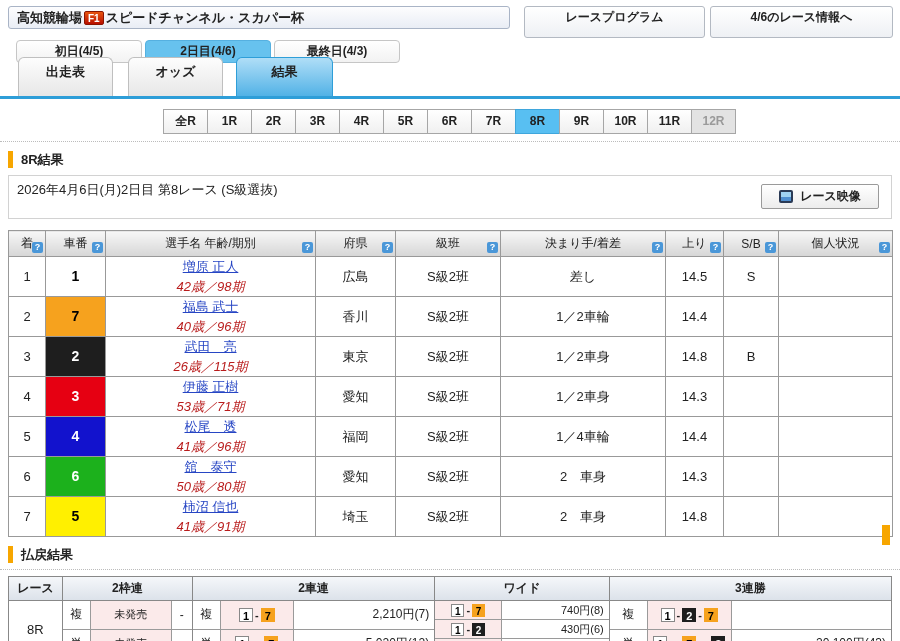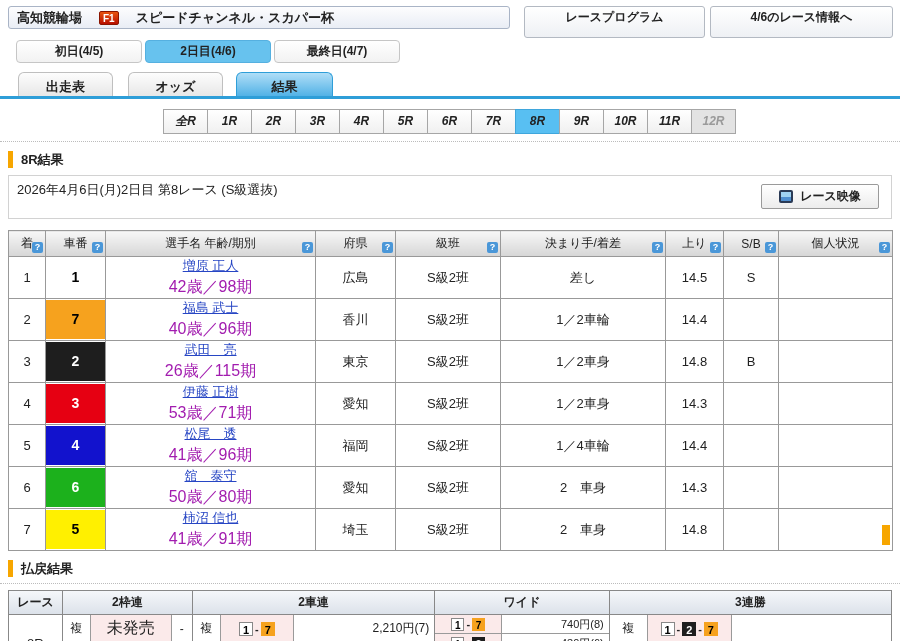--- a/index.html
+++ b/index.html
@@ -12,21 +12,21 @@
   
   .topbar { position: relative; height: 23px; margin: 6px 7px 0 8px; }
   .title-box {
     position: absolute; left: 0; top: 0; width: 502px; height: 23px;
     border: 1px solid #a9b4c6; border-radius: 3px;
     background: linear-gradient(#fdfdfe, #e9edf5);
     display: flex; align-items: center; padding-left: 8px;
   }
   .venue { font-weight: bold; font-size: 13px; }
   .badge {
-    display: inline-block; margin: 0 17px; padding: 0 3px; height: 14px; line-height: 14px;
+    display: inline-block; margin: 0 2px; padding: 0 3px; height: 14px; line-height: 14px;
     background: linear-gradient(#e85510, #b80f00); color: #fff;
     border: 1px solid #8a1400; border-radius: 2px; font-size: 10px; font-weight: bold;
   }
   .event-title { font-weight: bold; font-size: 13px; }
   .top-btn {
     position: absolute; top: 0; height: 32px;
     background: linear-gradient(#ffffff, #eef0f4); border: 1px solid #b3b9c2; border-radius: 3px;
     font-weight: bold; font-size: 12px; text-align: center; line-height: 21px; cursor: pointer;
   }
   .btn-program { left: 516px; width: 181px; }
@@ -35,38 +35,38 @@
   .day-tabs { margin: 11px 0 0 16px; height: 23px; display: flex; }
   .dtab {
     width: 126px; height: 23px; line-height: 21px; text-align: center;
     border: 1px solid #c6c6c6; border-radius: 4px; margin-right: 3px;
     background: linear-gradient(#ffffff,#f2f2f2); font-weight: bold; font-size: 12px; cursor: pointer;
   }
   .dtab.sel { background: #67c2ee; border-color: #55b0e0; }
   
   .main-tabs { margin-top: 5px; height: 31px; border-bottom: 3px solid #2e9ed8; position: relative; }
   .mtab {
-    position: absolute; bottom: 0; height: 24px; line-height: 28px; width: 95px;
+    position: absolute; bottom: 0; height: 39px; line-height: 28px; width: 95px;
     text-align: center; font-weight: bold; font-size: 13px; cursor: pointer;
     border: 1px solid #bfbfbf; border-bottom: none; border-radius: 6px 6px 0 0;
     background: linear-gradient(#fdfdfd, #e7e7e7);
   }
   .mtab.sel {
     background: linear-gradient(#b0def7 , #52b2e6);
     border-color: #2e9ed8; width: 97px;
   }
   .mtab:nth-child(1) { left: 18px; }
   .mtab:nth-child(2) { left: 128px; }
   .mtab:nth-child(3) { left: 236px; }
   
   .race-tabs { margin-top: 10px; display: flex; justify-content: center; height: 25px; }
   .rtab {
     width: 45px; height: 25px; line-height: 23px; text-align: center;
     border: 1px solid #a6a6a6; margin-left: -1px; font-weight: bold; font-size: 12px;
-    background: linear-gradient(#ffffff,#f0f0f0); cursor: pointer; font-style: italic;
+    background: linear-gradient(#ffffff,#f0f0f0); cursor: pointer;
   }
   .rtab.sel { background: #58bff2; border-color: #3fa6dc; }
   .rtab.dis { background: #e3e3e3; color: #9a9a9a; cursor: default; }
   .sep-dotted { border-top: 1px dotted #bcbcbc; margin-top: 7px; }
   
   .section-head { margin: 8px 8px 0; height: 19px; display: flex; align-items: center; }
   .obar { width: 5px; height: 17px; background: #f7a600; margin-right: 8px; }
   .sec-title { font-weight: bold; font-size: 13px; }
   
   .race-info {
@@ -95,21 +95,21 @@
   }
   table.results td { border: 1px solid #999; height: 39px; text-align: center; font-size: 13px; padding: 0; }
   .qicon {
     position: absolute; right: 2px; bottom: 3px; width: 11px; height: 11px; line-height: 11px;
     background: #4a97d8; color: #fff; font-size: 9px; font-weight: bold;
     border-radius: 2px; text-align: center; cursor: pointer;
   }
   .carbox { width: 100%; height: 39px; line-height: 39px; font-weight: bold; font-size: 14px; }
   td.namecell { text-align: left; padding-left: 8px; }
   .name-link { color: #2746c4; text-decoration: underline; cursor: pointer; font-size: 13px; }
-  .age { font-size: 16px; color: #a21caf; margin-top: 2px; }
+  .age { font-size: 13px; color: #b91c1c; margin-top: 2px; font-style: italic; }
   td.lapcell { text-align: right; padding-right: 5px; }
   
   .payout-wrap { margin: 6px 8px 0; }
   .payout {
     display: flex; width: 884px;
     border: 1px solid #888; border-bottom: 2px solid #3a3a3a;
   }
   .p-col { border-right: 1px solid #888; }
   .p-col:last-child { border-right: none; }
   .p-head {
@@ -128,41 +128,41 @@
   .col-wide { width: 175px; } .col-san { width: 282px; }
   .w28 { width: 28px; } .w38 { width: 38px; }
   .cw82 { width: 82px; } .cw73 { width: 73px; } .cw67 { width: 67px; } .cw84 { width: 84px; }
   .pw20 { flex: 0 0 20px; }
   .chip {
     display: inline-block; width: 14px; height: 14px; line-height: 14px;
     font-size: 11px; font-weight: bold; text-align: center;
   }
   .chip.small { width: 13px; height: 13px; line-height: 13px; font-size: 10px; }
   .psep { margin: 0 2px; font-size: 11px; font-weight: bold; }
-  .unreleased { font-size: 16px; }
+  .unreleased { font-size: 11px; }
   .wide-pay { font-size: 11px; }
   .orange-marker { position: absolute; right: 10px; top: 525px; width: 8px; height: 20px; background: #f7a600; }
 </style>
 </head>
 <body>
 
 <div class="topbar">
   <div class="title-box">
     <span class="venue">高知競輪場</span>
     <span class="badge">F1</span>
     <span class="event-title">スピードチャンネル・スカパー杯</span>
   </div>
   <div class="top-btn btn-program">レースプログラム</div>
   <div class="top-btn btn-info">4/6のレース情報へ</div>
 </div>
 
 <div class="day-tabs">
     <div class="dtab">初日(4/5)</div>
     <div class="dtab sel">2日目(4/6)</div>
-    <div class="dtab">最終日(4/7)</div>
+    <div class="dtab">最終日(4/3)</div>
   </div>
 
 <div class="main-tabs">
     <div class="mtab">出走表</div>
     <div class="mtab">オッズ</div>
     <div class="mtab sel">結果</div>
   </div>
 
 <div class="race-tabs">
     <div class="rtab">全R</div>

